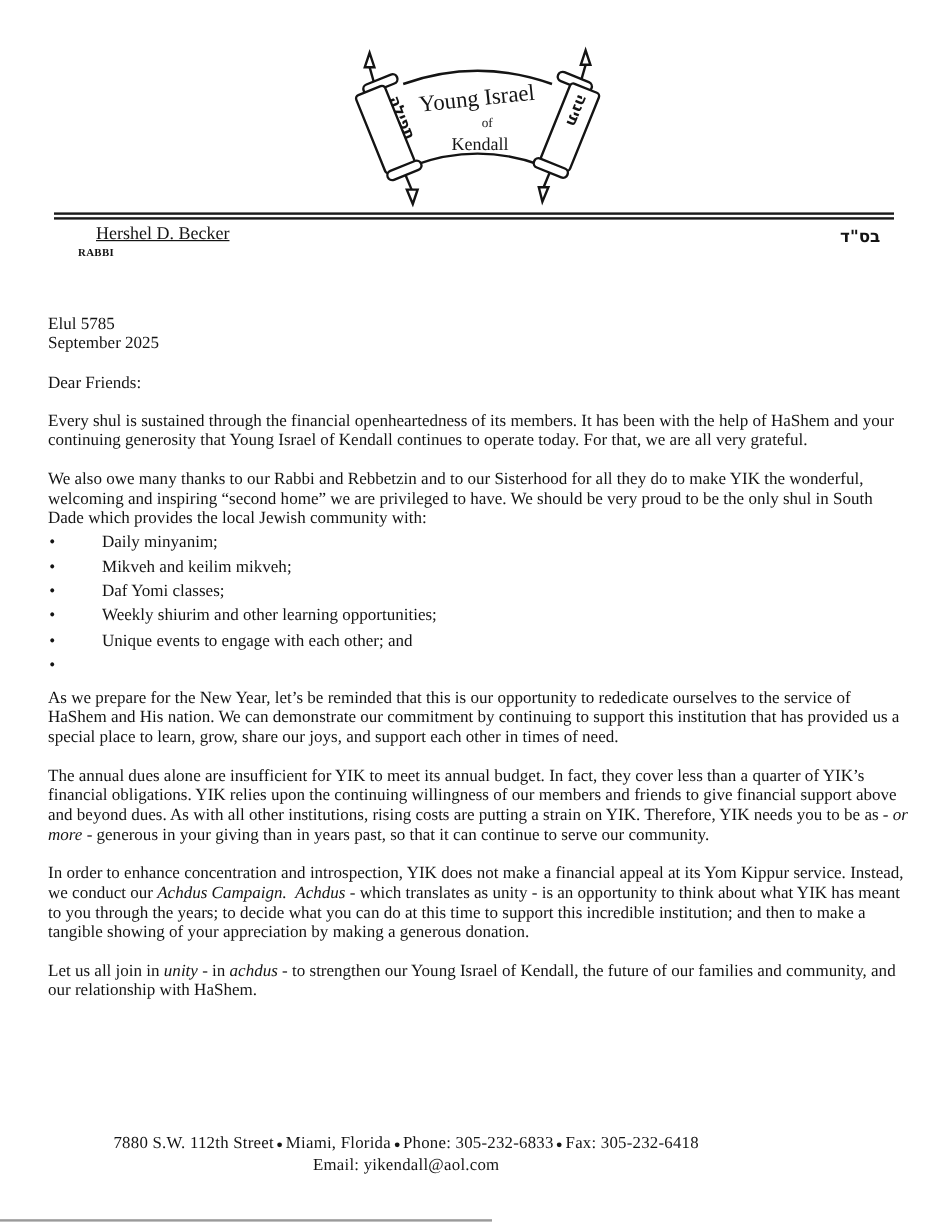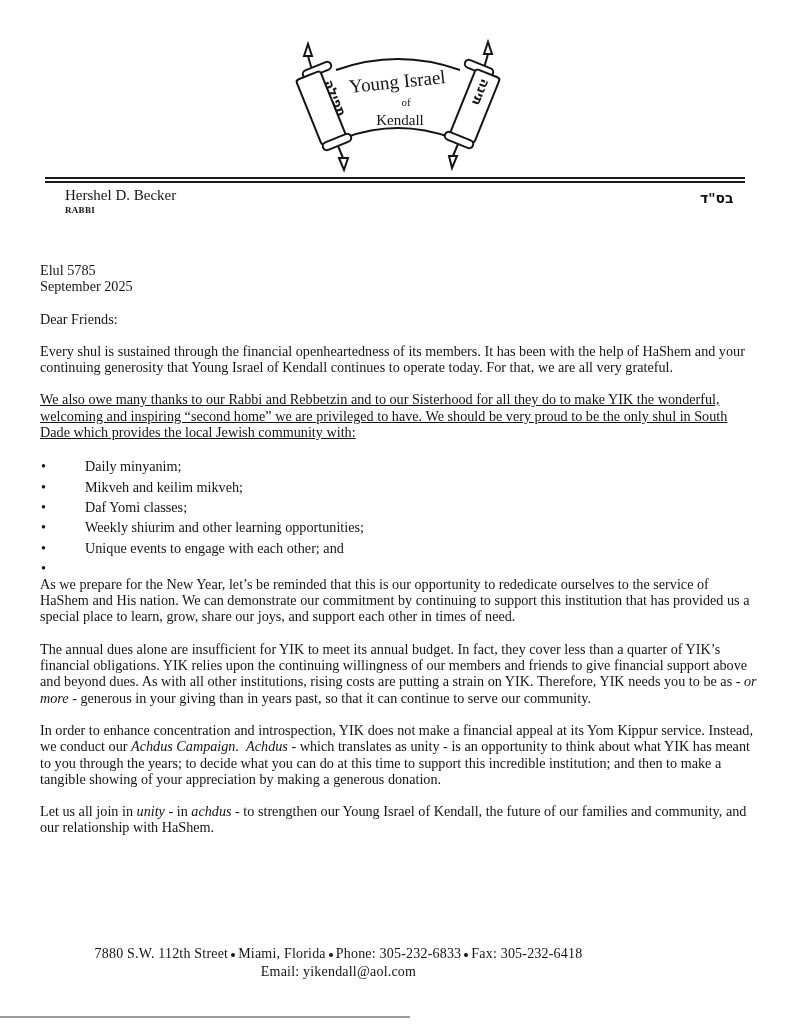--- a/index.html
+++ b/index.html
@@ -3,21 +3,21 @@
 <meta charset="utf-8">
 <style>
   html, body { margin: 0; padding: 0; background: #ffffff; }
   body { width: 791px; height: 1024px; position: relative; overflow: hidden; color: #141414;
          font-family: "Liberation Serif", serif; }
   .abs { position: absolute; }
   .logo { left: 288px; top: 38px; width: 220px; height: 135px; }
   .rule { position: absolute; left: 45px; width: 700px; background: #1a1a1a; }
   .rule1 { top: 177px; height: 2px; }
   .rule2 { top: 181px; height: 2px; }
-  .rabbi-name { left: 65px; top: 187px; font-size: 15px; }
+  .rabbi-name { left: 80px; top: 187px; font-size: 15px; text-decoration: underline; }
   .rabbi-title { left: 65px; top: 205px; font-size: 9px; font-weight: bold; letter-spacing: 0.3px; }
   .bsd { left: 700px; top: 190px; font-size: 14px; font-weight: bold; font-family: "DejaVu Sans", sans-serif; direction: rtl; }
   .body { position: absolute; left: 40px; top: 262px; width: 720px; font-size: 14.2px; line-height: 16.3px; }
   .body p { margin: 0 0 16px 0; }
   .body p.tight { margin: 0; }
   .bullets { list-style: none; padding: 0; margin: 0 0 16px 0; }
   .bullets li { position: relative; padding-left: 45px; line-height: 16.3px; margin-bottom: 4px; }
   .bullets li .dot { position: absolute; left: 1px; top: 0; }
   .date-block { margin-bottom: 16px; }
   em { font-style: italic; }
@@ -67,30 +67,30 @@
 <div class="abs rabbi-title">RABBI</div>
 <div class="abs bsd">בס"ד</div>
 
 <div class="body">
   <div class="date-block">
     <div>Elul 5785</div>
     <div>September 2025</div>
   </div>
   <p>Dear Friends:</p>
   <p>Every shul is sustained through the financial openheartedness of its members.  It has been with the help of HaShem and your continuing generosity that Young Israel of Kendall continues to operate today.  For that, we are all very grateful.</p>
-  <p class="tight" style="margin-bottom:18px;text-decoration:underline;">We also owe many thanks to our Rabbi and Rebbetzin and to our Sisterhood for all they do to make YIK the wonderful, welcoming and inspiring “second home” we are privileged to have.  We should be very proud to be the only shul in South Dade which provides the local Jewish community with:</p>
+  <p class="tight" style="margin-bottom:4px;">We also owe many thanks to our Rabbi and Rebbetzin and to our Sisterhood for all they do to make YIK the wonderful, welcoming and inspiring “second home” we are privileged to have.  We should be very proud to be the only shul in South Dade which provides the local Jewish community with:</p>
   <ul class="bullets">
     <li><span class="dot">•</span><span>Daily minyanim;</span></li>
     <li><span class="dot">•</span><span>Mikveh and keilim mikveh;</span></li>
     <li><span class="dot">•</span><span>Daf Yomi classes;</span></li>
     <li><span class="dot">•</span><span>Weekly shiurim and other learning opportunities;</span></li>
     <li><span class="dot">•</span><span>Unique events to engage with each other; and</span></li>
     <li><span class="dot">•</span></li>
   </ul>
-  <p style="margin-top:20px;">As we prepare for the New Year, let’s be reminded that this is our opportunity to rededicate ourselves to the service of HaShem and His nation. We can demonstrate our commitment by continuing to support this institution that has provided us a special place to learn, grow, share our joys, and support each other in times of need.</p>
+  <p style="margin-top:32px;">As we prepare for the New Year, let’s be reminded that this is our opportunity to rededicate ourselves to the service of HaShem and His nation. We can demonstrate our commitment by continuing to support this institution that has provided us a special place to learn, grow, share our joys, and support each other in times of need.</p>
   <p><span>The annual dues alone are insufficient for YIK to meet its annual budget.  In fact, they cover less than a quarter of YIK’s financial obligations.  YIK relies upon the continuing willingness of our members and friends to give financial support above and beyond dues.  As with all other institutions, rising costs are putting a strain on YIK.  Therefore, YIK needs you to be as - </span><em>or more</em><span> - generous in your giving than in years past, so that it can continue to serve our community.</span></p>
   <p><span>In order to enhance concentration and introspection, YIK does not make a financial appeal at its Yom Kippur service. Instead, we conduct our </span><em>Achdus Campaign.</em><span style="white-space:pre;">  </span><em>Achdus</em><span> - which translates as unity - is an opportunity to think about what YIK has meant to you through the years; to decide what you can do at this time to support this incredible institution; and then to make a tangible showing of your appreciation by making a generous donation.</span></p>
   <p><span>Let us all join in </span><em>unity</em><span> - in </span><em>achdus</em><span> - to strengthen our Young Israel of Kendall, the future of our families and community, and our relationship with HaShem.</span></p>
 </div>
 
 <div class="footer footer1">
   <span>7880 S.W. 112th Street</span><span class="sep"></span><span>Miami, Florida</span><span class="sep"></span><span>Phone: 305-232-6833</span><span class="sep"></span><span>Fax: 305-232-6418</span>
 </div>
 <div class="footer footer2">Email: yikendall@aol.com</div>
 

